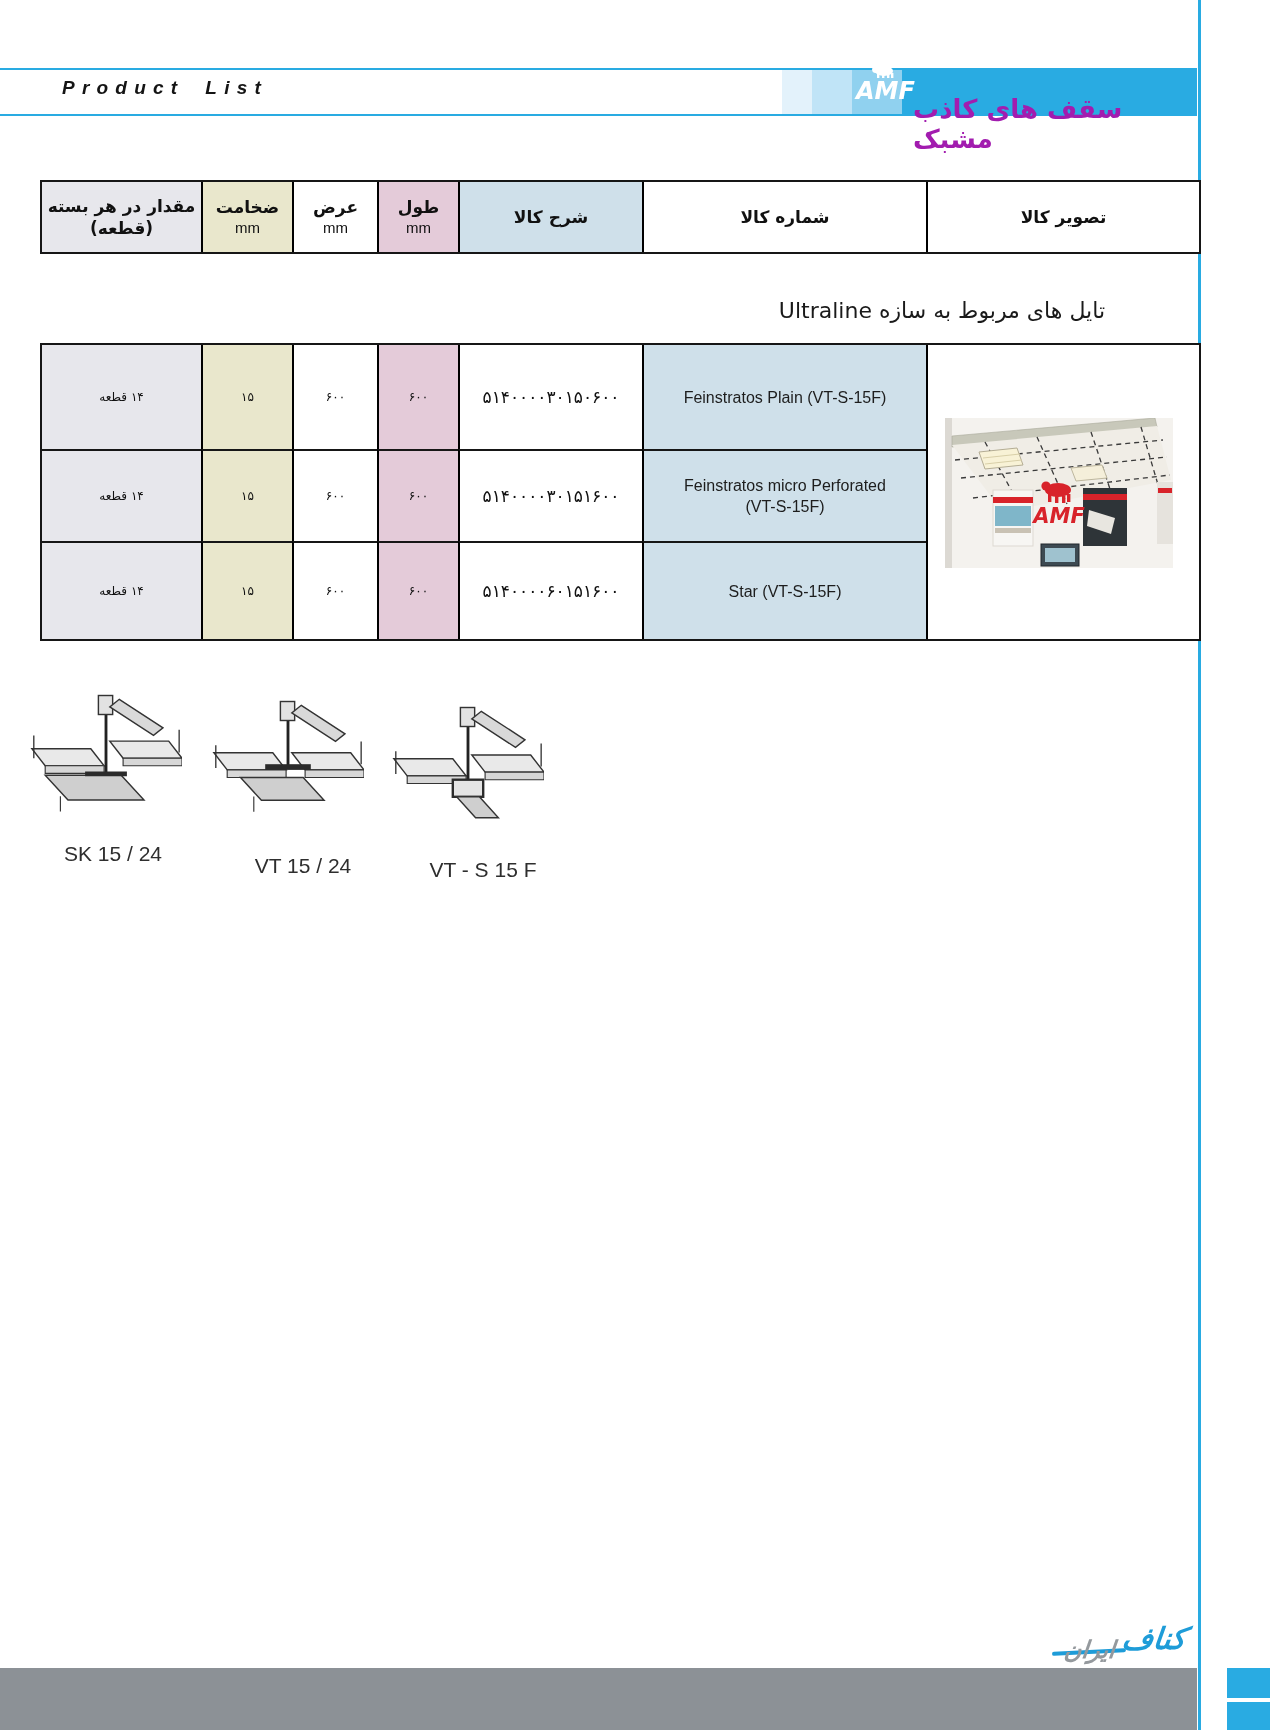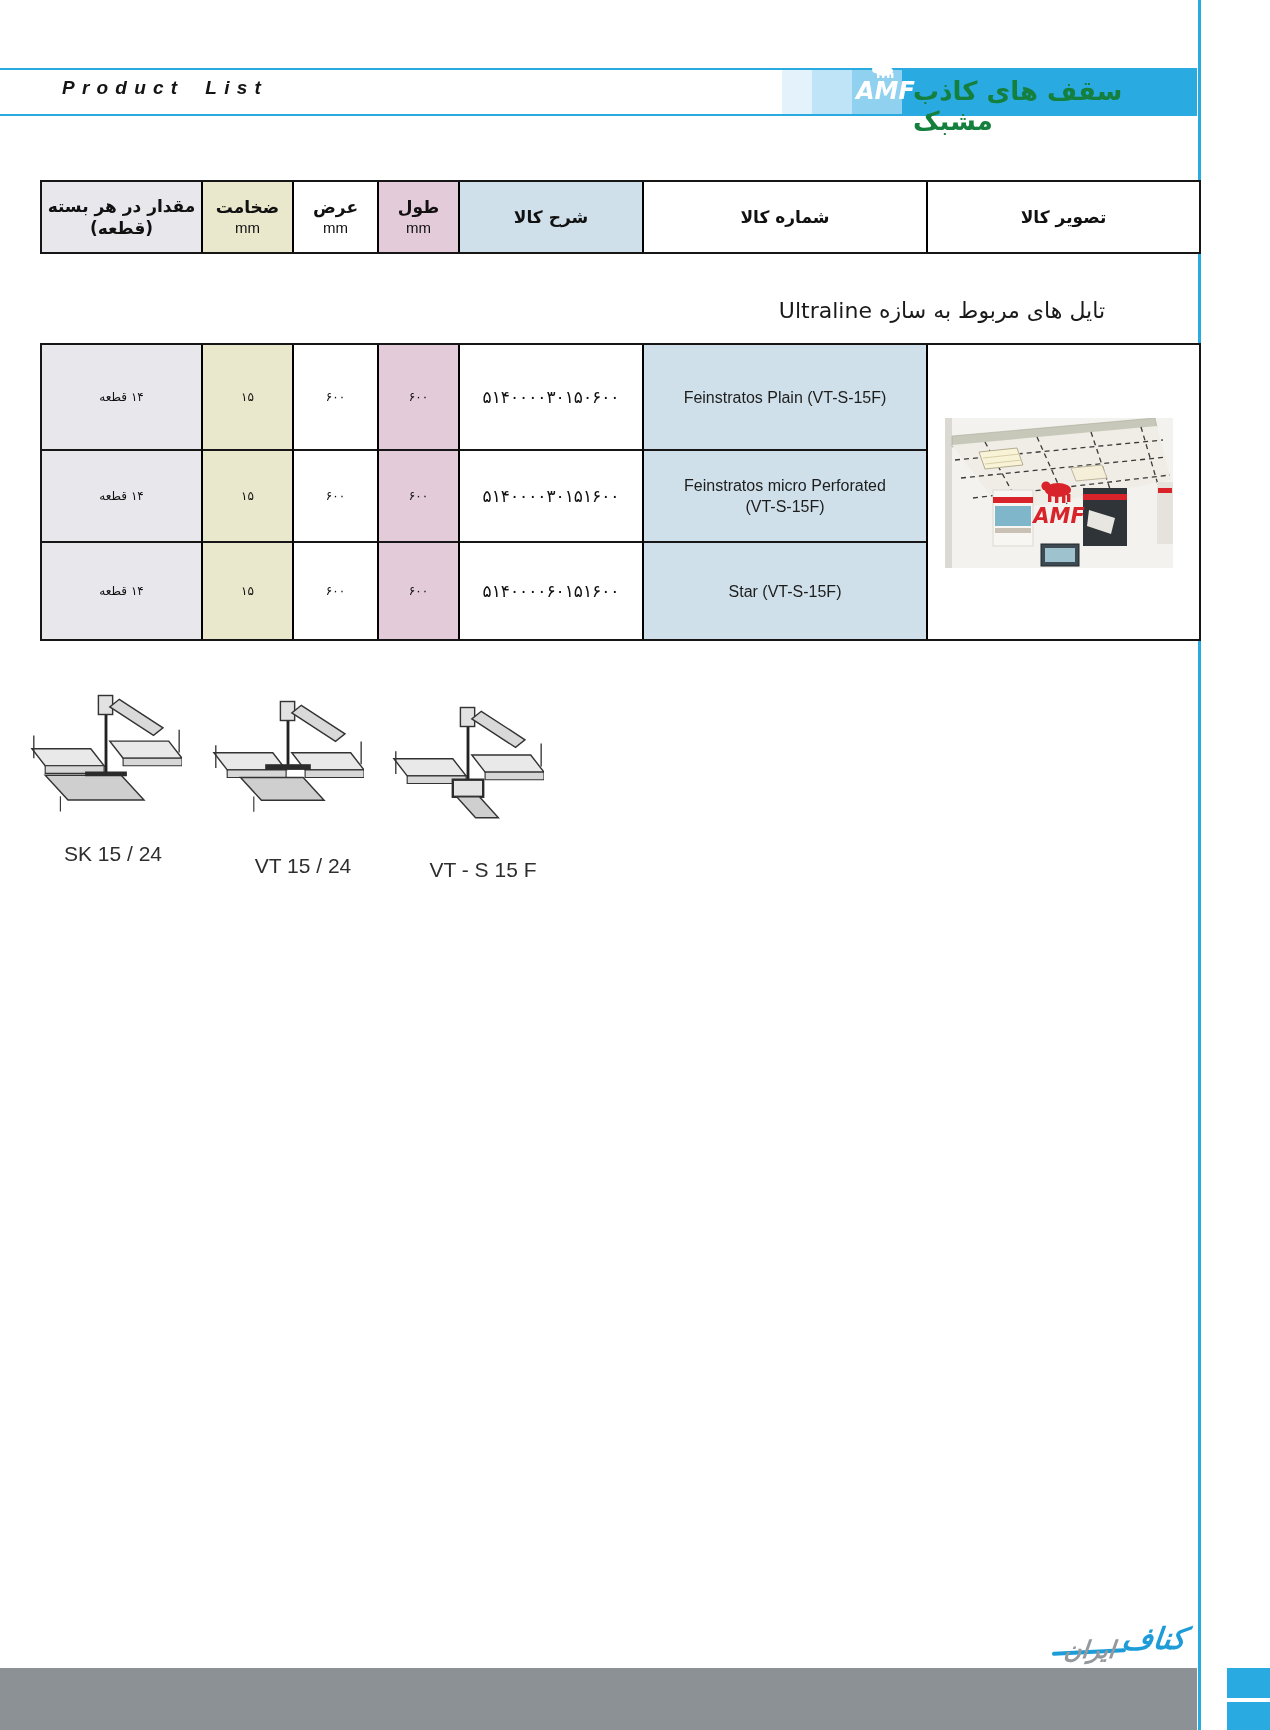--- a/index.html
+++ b/index.html
@@ -13,22 +13,22 @@
   .band{position:absolute;left:0;top:68px;width:1197px;height:44px;background:#fff;
         border-top:2px solid #29abe2;border-bottom:2px solid #29abe2;}
   .band .title-en{position:absolute;left:62px;top:7px;font-size:19px;font-weight:bold;
         font-style:italic;letter-spacing:0.38em;word-spacing:0.45em;color:#141414;
         font-family:"Liberation Sans","DejaVu Sans",sans-serif;}
   .gstep{position:absolute;top:0;height:44px;}
   .g1{left:782px;width:30px;background:#e3f2fb;}
   .g2{left:812px;width:40px;background:#c0e4f7;}
   .g3{left:852px;width:50px;background:#90d1ef;}
   .gmain{left:902px;width:295px;background:#29abe2;}
-  .band .title-fa{position:absolute;right:14px;top:6px;width:270px;text-align:left;
-        direction:rtl;color:#15803d;font-size:26px;font-weight:bold;}
+  .band .title-fa{position:absolute;right:14px;top:24px;width:270px;text-align:left;
+        direction:rtl;color:#a21caf;font-size:26px;font-weight:bold;}
   .amf-logo{position:absolute;left:856px;top:-7px;width:56px;height:52px;text-align:center;color:#fff;}
   .amf-logo .amf-txt{display:block;margin-top:-3px;font-size:24px;line-height:24px;font-weight:bold;
         font-style:italic;letter-spacing:0;color:#fff;}
 
   
   .tbl{position:absolute;left:40px;display:grid;
        grid-template-columns:159px 91px 85px 81px 184px 284px 273px;
        border:2px solid #161616;background:#fff;}
   .tbl-head{top:180px;grid-template-rows:70px;}
   .tbl-body{top:343px;grid-template-rows:104px 92px 98px;}

